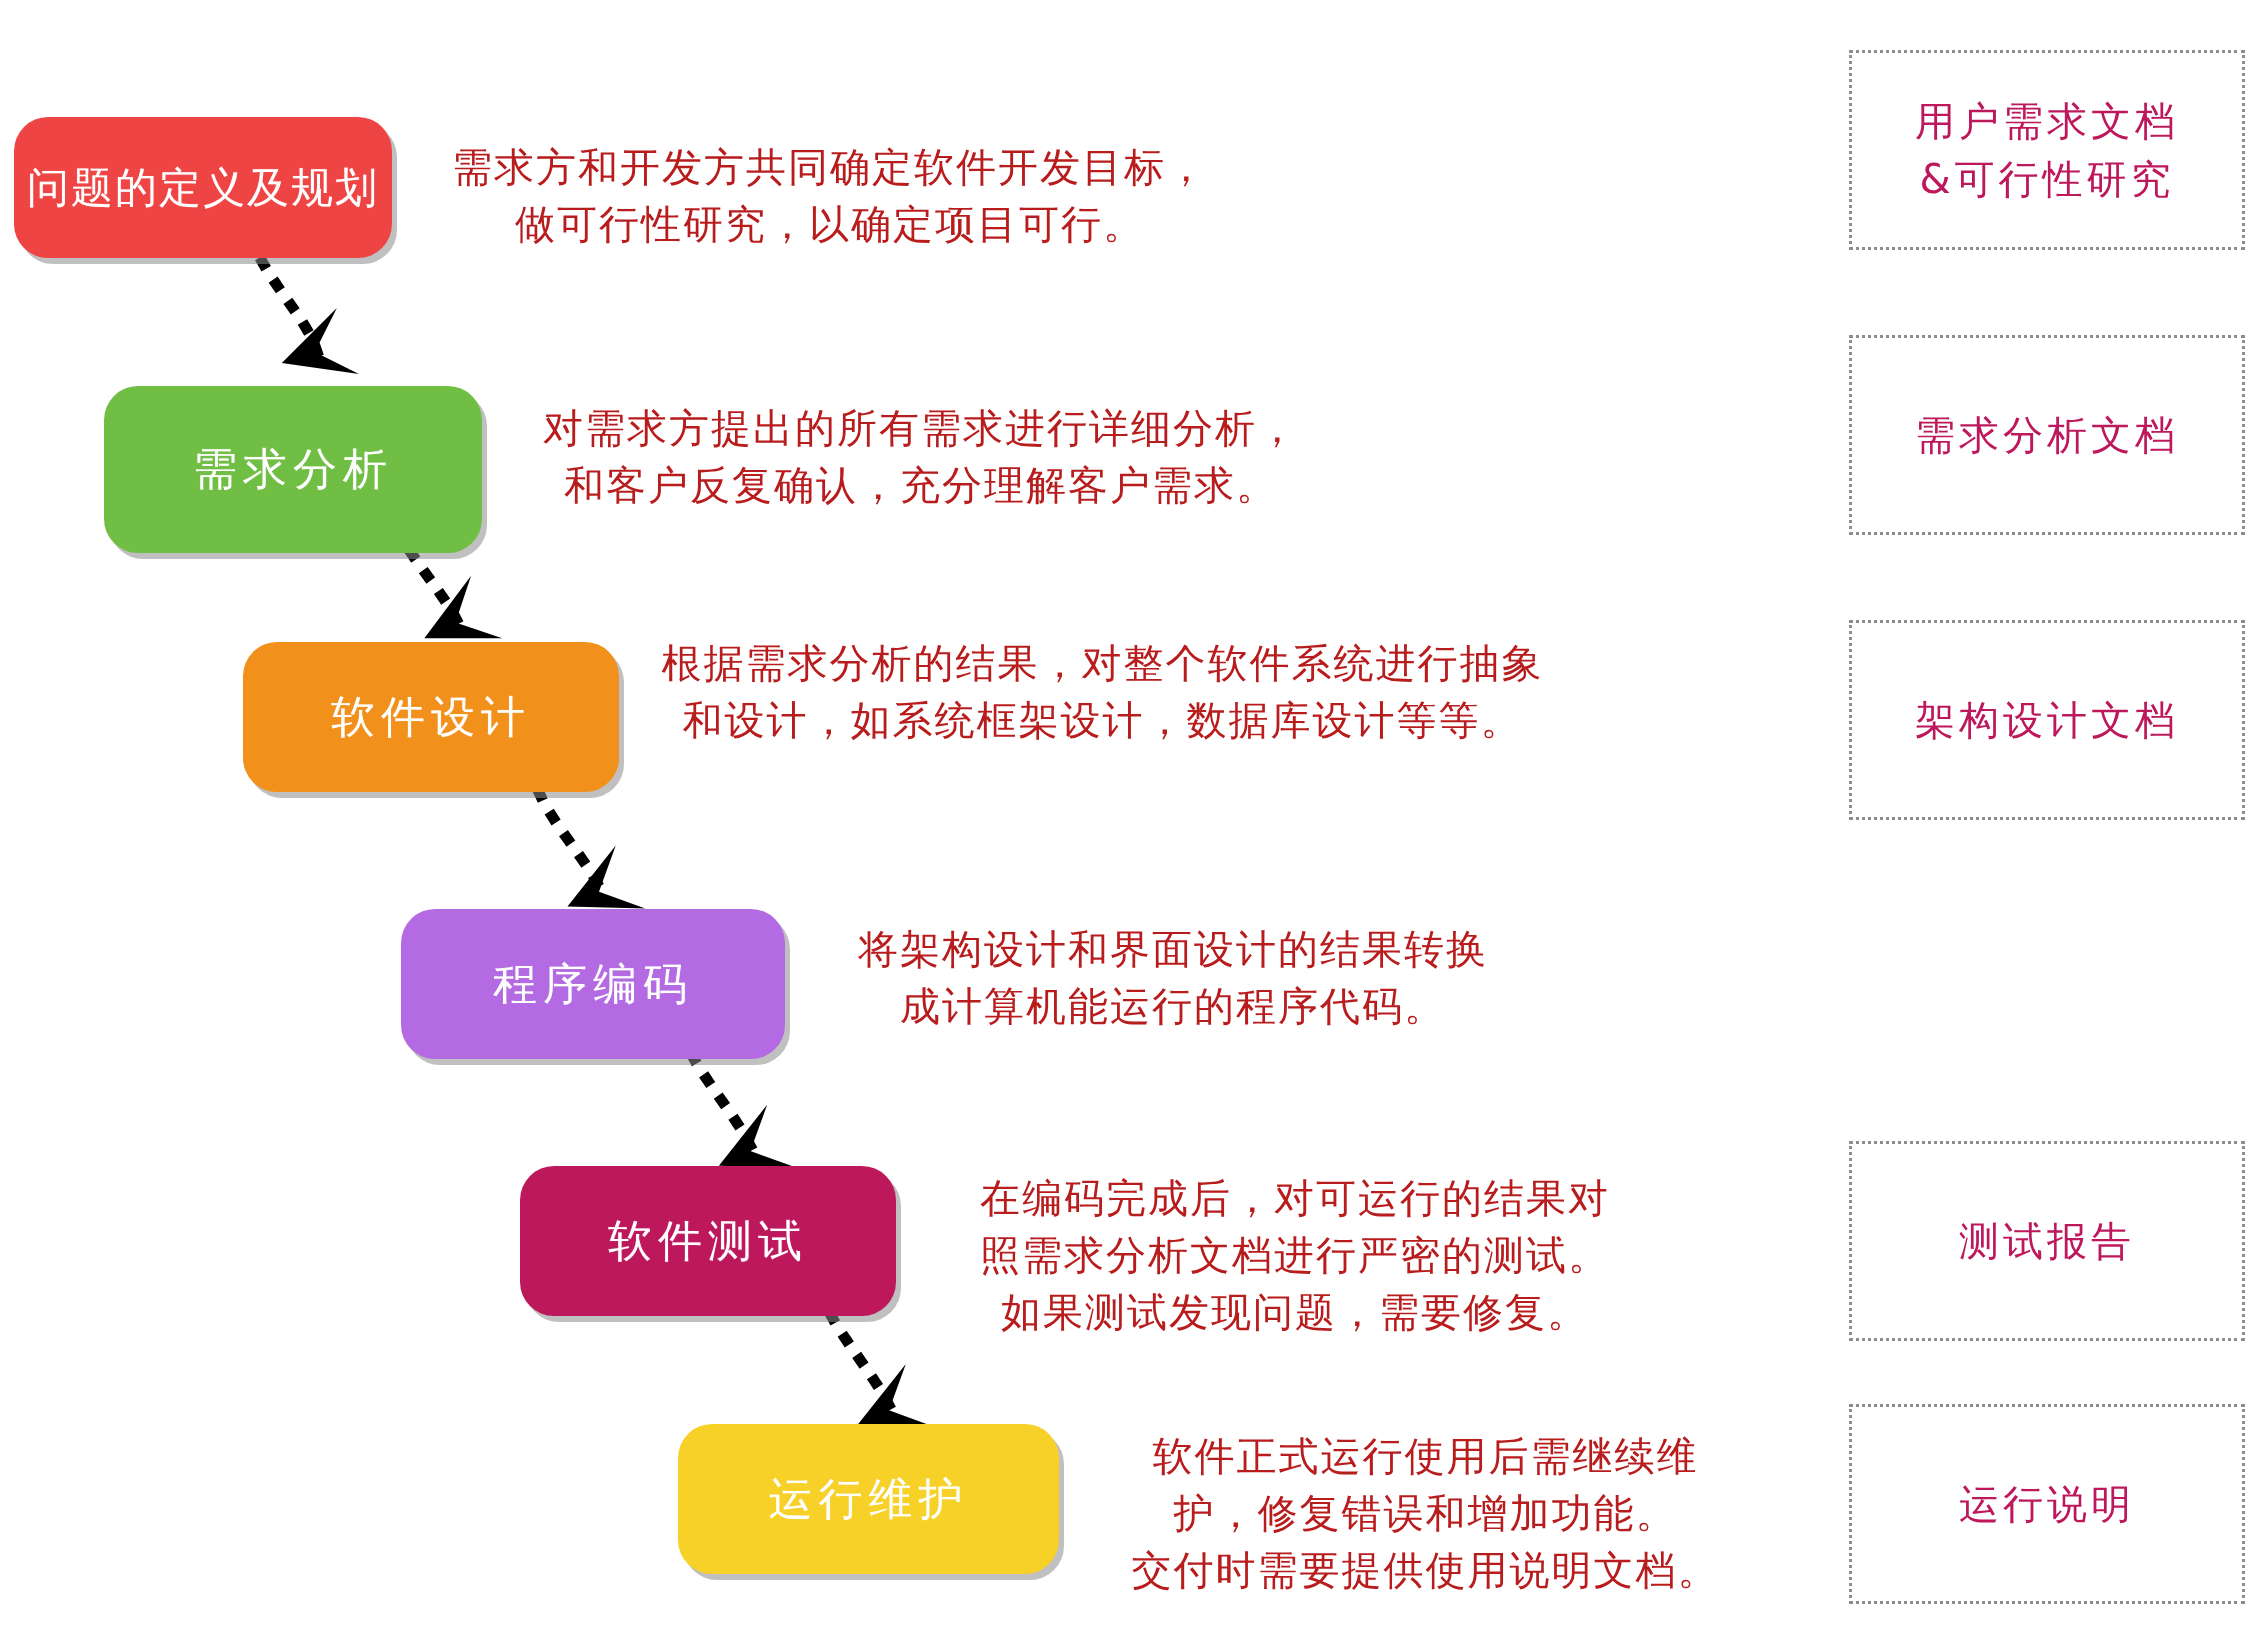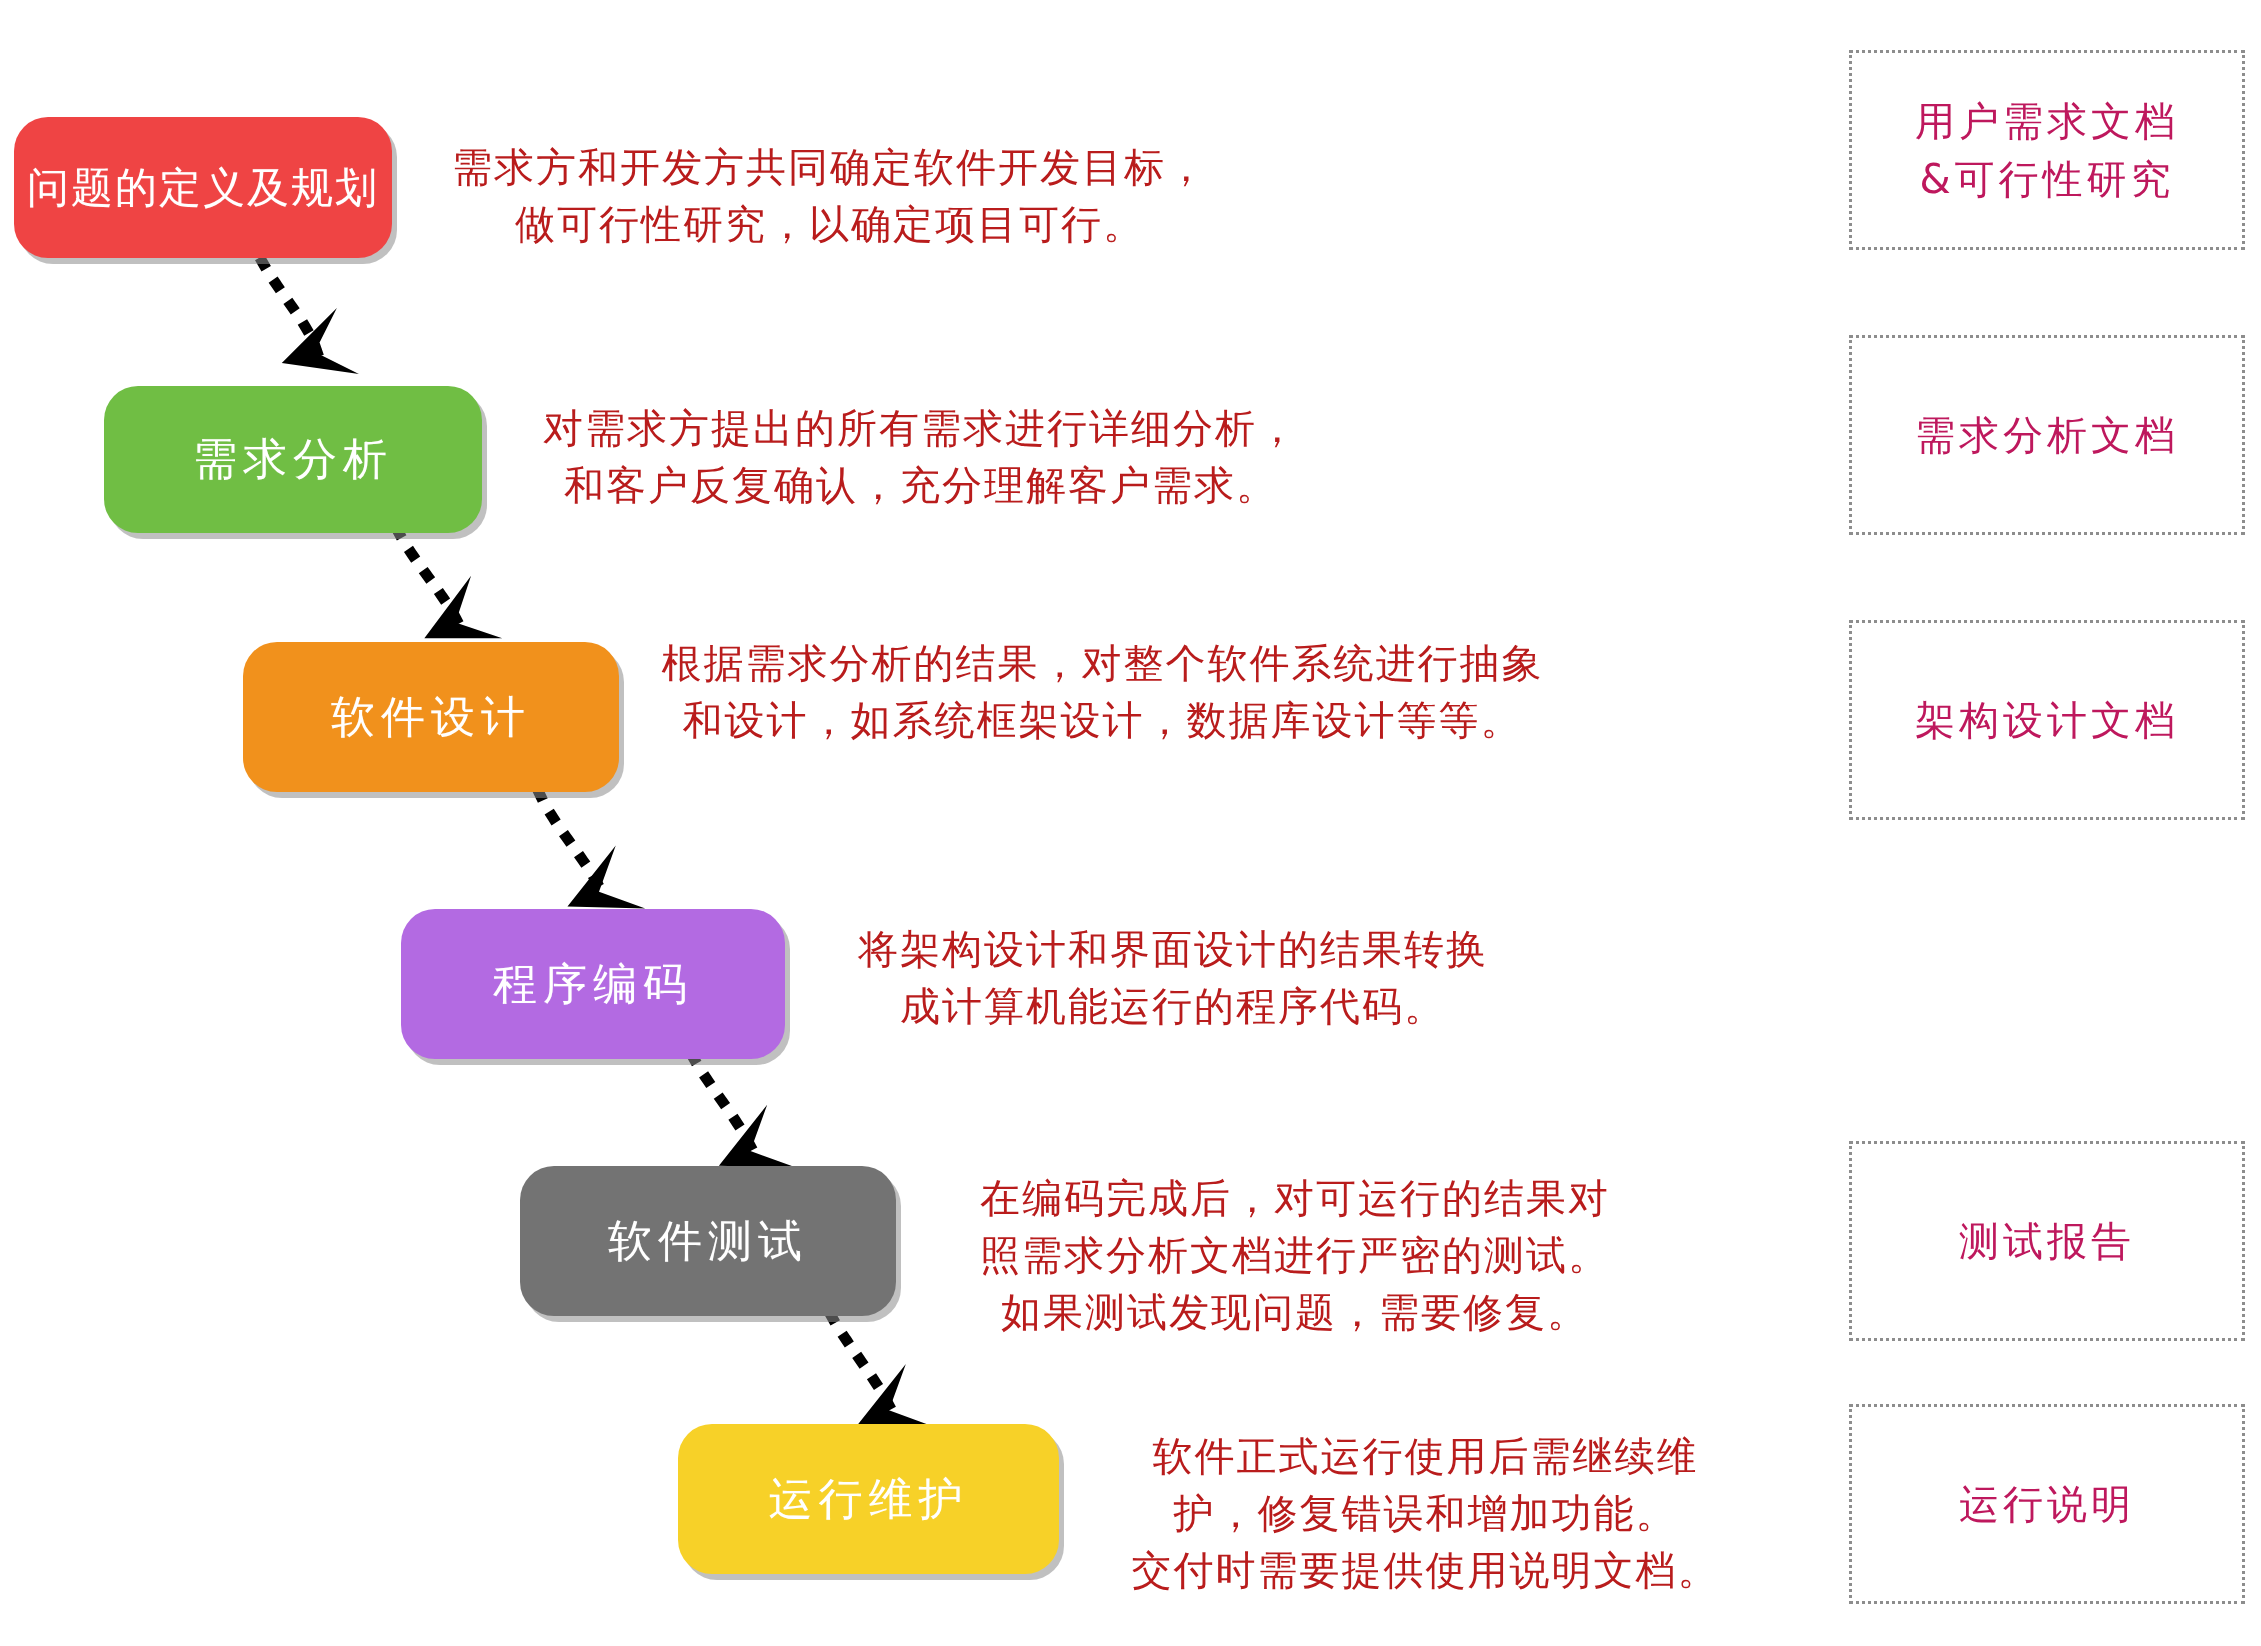--- a/index.html
+++ b/index.html
@@ -96,39 +96,39 @@
       <path d="M 840,1330 C 858,1362 886,1394 900,1424"></path>
     </g>
   </svg>
 
   <div class="stage-box" style="left:14px; top:117px; width:378px; height:141px; background:#ef4444; font-size:42px; letter-spacing:2px;">
     <span>问题的定义及规划</span>
   </div>
   <div class="desc" style="left:414px; top:139px; width:832px;">需求方和开发方共同确定软件开发目标，
 做可行性研究，以确定项目可行。</div>
 
-  <div class="stage-box" style="left:104px; top:386px; width:378px; height:147px; background:#70BE44;">
+  <div class="stage-box" style="left:104px; top:386px; width:378px; height:167px; background:#70BE44;">
     <span>需求分析</span>
   </div>
   <div class="desc" style="left:505px; top:400px; width:832px;">对需求方提出的所有需求进行详细分析，
 和客户反复确认，充分理解客户需求。</div>
 
   <div class="stage-box" style="left:243px; top:642px; width:376px; height:150px; background:#F1911C;">
     <span>软件设计</span>
   </div>
   <div class="desc" style="left:642px; top:635px; width:921px;">根据需求分析的结果，对整个软件系统进行抽象
 和设计，如系统框架设计，数据库设计等等。</div>
 
   <div class="stage-box" style="left:401px; top:909px; width:384px; height:150px; background:#B36AE2;">
     <span>程序编码</span>
   </div>
   <div class="desc" style="left:797px; top:921px; width:752px;">将架构设计和界面设计的结果转换
 成计算机能运行的程序代码。</div>
 
-  <div class="stage-box" style="left:520px; top:1166px; width:376px; height:150px; background:#737373;">
+  <div class="stage-box" style="left:520px; top:1166px; width:376px; height:150px; background:#be185d;">
     <span>软件测试</span>
   </div>
   <div class="desc" style="left:919px; top:1170px; width:752px;">在编码完成后，对可运行的结果对
 照需求分析文档进行严密的测试。
 如果测试发现问题，需要修复。</div>
 
   <div class="stage-box" style="left:678px; top:1424px; width:381px; height:150px; background:#F7D128;">
     <span>运行维护</span>
   </div>
   <div class="desc" style="left:1079px; top:1428px; width:693px;">软件正式运行使用后需继续维

